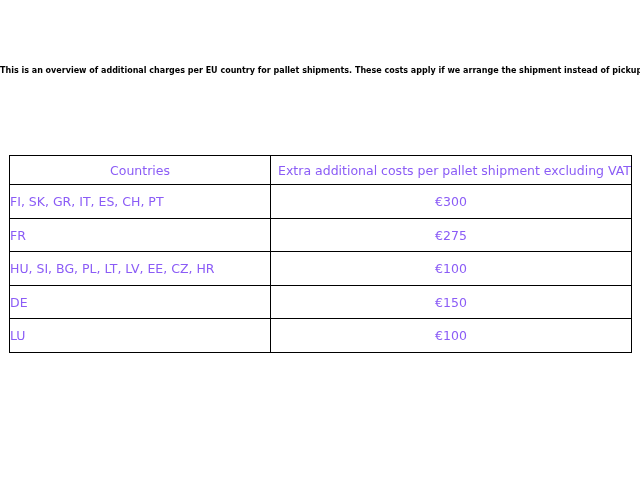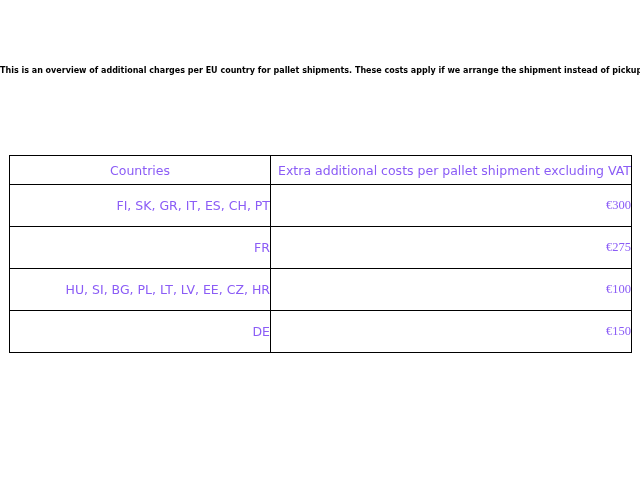--- a/index.html
+++ b/index.html
@@ -46,22 +46,22 @@
     padding: 0;
     vertical-align: middle;
     white-space: nowrap;
     overflow: hidden;
   }
   col.col-countries { width: 261px; }
   col.col-costs     { width: 361px; }
 
   th.countries-h { text-align: center; }
   th.costs-h     { text-align: right; padding-left: 8px; }
-  td.countries-c { text-align: right; padding-left: 24px; margin-left: 40px; }
-  td.costs-c     { text-align: right; padding-left: 34px; font-family: Liberation Serif, serif; }
+  td.countries-c { text-align: left; padding-left: 24px; margin-left: 40px; }
+  td.costs-c     { text-align: center; padding-left: 34px; }
 </style>
 </head>
 <body>
 
 <div class="canvas">
 
   <div class="intro">This is an overview of additional charges per EU country for pallet shipments. These costs apply if we arrange the shipment instead of pickup.</div>
 
   <table class="charges">
     <colgroup>
@@ -84,16 +84,20 @@
         <td class="costs-c">€275</td>
       </tr>
       <tr>
         <td class="countries-c">HU, SI, BG, PL, LT, LV, EE, CZ, HR</td>
         <td class="costs-c">€100</td>
       </tr>
       <tr>
         <td class="countries-c">DE</td>
         <td class="costs-c">€150</td>
       </tr>
+      <tr>
+        <td class="countries-c">LU</td>
+        <td class="costs-c">€100</td>
+      </tr>
     </tbody>
   </table>
 
 </div>
 
 </body></html>

